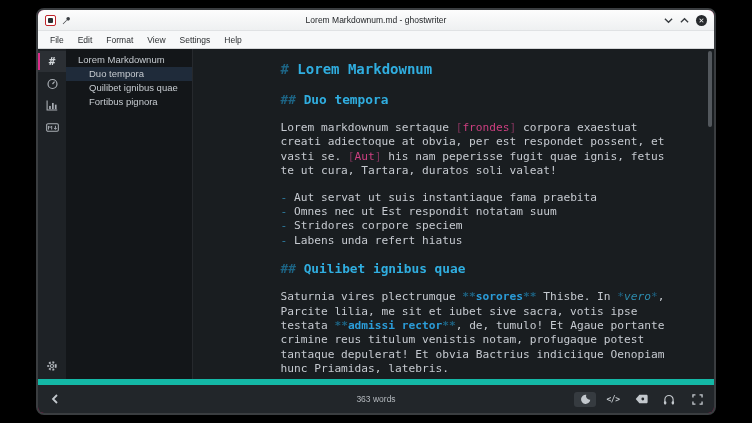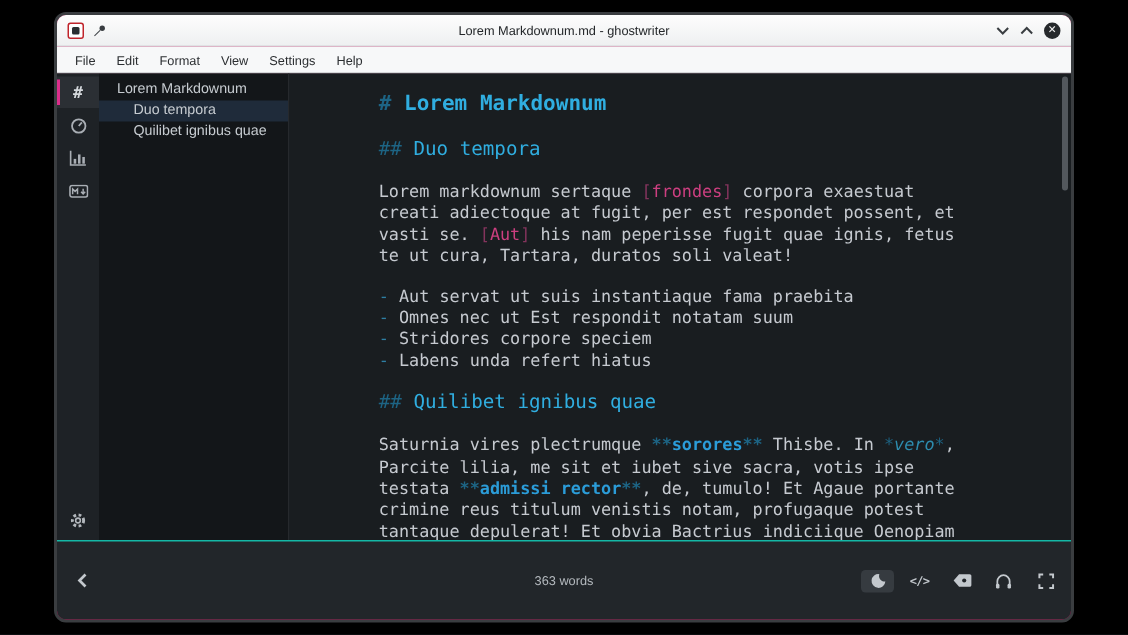--- a/index.html
+++ b/index.html
@@ -55,36 +55,36 @@
   .outline{width:126px;flex:0 0 126px;background:#131619;border-right:1px solid #26292d;
     padding-top:4px;font-size:9.5px;color:#c6cbd0;overflow:hidden;}
   .outline-item{height:14px;line-height:14px;padding-left:12px;white-space:nowrap;}
   .outline-item.level-2{padding-left:23px;}
   .outline-item.selected{background:#1f2b3a;}
   
   .editor{flex:1;position:relative;overflow:hidden;background:#191d20;
     font-family:"DejaVu Sans Mono",monospace;font-size:11.2px;color:#c6cad0;}
   .editor-inner{width:402px;margin:0 auto;padding-top:10px;}
   .block{margin-bottom:12px;}
-  .line{line-height:14.4px;white-space:pre;}
+  .line{line-height:14.4px;white-space:pre;margin-left:28px;}
   .block.h1 .line{font-size:14px;font-weight:bold;line-height:20px;}
-  .block.h2 .line{font-size:12.8px;font-weight:normal;line-height:18px;}
+  .block.h2 .line{font-size:12.8px;font-weight:bold;line-height:18px;}
   .s-md{color:var(--markup,#1d6484);}
   .s-h{color:var(--heading,#30aee0);}
   .s-lb{color:var(--link-dim,#83345c);}
   .s-ln{color:var(--link,#cd3f80);}
   .s-bu{color:var(--bullet,#2e7fa3);}
   .s-bm{color:var(--markup,#1d6484);font-weight:bold;}
   .s-b{color:var(--bold,#2b9cd8);font-weight:bold;}
   .s-im{color:var(--markup,#1d6484);font-style:italic;}
   .s-i{color:var(--italic,#2d8cae);font-style:italic;}
   .vscroll{position:absolute;right:2px;top:2px;width:4px;height:76px;background:#53585d;border-radius:2px;}
   
-  .statusbar{height:20px;flex:0 0 20px;background:#22262a;border-top:1px solid #14b8a6;
-    display:flex;align-items:center;padding:16px 6px;position:relative;color:#bcc1c6;}
+  .statusbar{height:20px;flex:0 0 20px;background:#22262a;border-top:6px solid #14b8a6;
+    display:flex;align-items:center;padding:4px 6px;position:relative;color:#bcc1c6;}
   .wordcount{position:absolute;left:0;right:0;text-align:center;font-size:8.5px;color:#b4b9be;pointer-events:none;}
   .sb-left{display:flex;align-items:center;z-index:1;}
   .sb-right{margin-left:auto;display:flex;align-items:center;gap:6px;z-index:1;}
   .sbtn{min-width:22px;height:15px;display:inline-flex;align-items:center;justify-content:center;
     border-radius:3px;color:#c3c8cd;}
   .sbtn.active{background:#363b40;}
   .code-glyph{font-family:"DejaVu Sans Mono",monospace;font-size:8px;font-weight:bold;letter-spacing:-0.5px;}
   .icon{display:inline-flex;align-items:center;justify-content:center;}
 </style>
 </head>
@@ -170,33 +170,34 @@
             <circle cx="8" cy="8" r="2.1" stroke-width="1.4"></circle>
           </svg>
         </span>
       </div>
     </div>
 
     <div class="outline">
         <div class="outline-item level-1">Lorem Markdownum</div>
         <div class="outline-item level-2 selected">Duo tempora</div>
         <div class="outline-item level-2">Quilibet ignibus quae</div>
+        <div class="outline-item level-2">Fortibus pignora</div>
       </div>
 
     <div class="editor">
       <div class="editor-inner">
           <div class="block h1">
             <div class="line"><span class="s-md"># </span><span class="s-h">Lorem Markdownum</span></div>
           </div>
           <div class="block h2">
             <div class="line"><span class="s-md">## </span><span class="s-h">Duo tempora</span></div>
           </div>
           <div class="block p">
             <div class="line"><span class="s-t">Lorem markdownum sertaque </span><span class="s-lb">[</span><span class="s-ln">frondes</span><span class="s-lb">]</span><span class="s-t"> corpora exaestuat</span></div>
-            <div class="line"><span class="s-t">creati adiectoque at fugit, per est respondet possent, et</span></div>
+            <div class="line"><span class="s-t">creati adiectoque at obvia, per est respondet possent, et</span></div>
             <div class="line"><span class="s-t">vasti se. </span><span class="s-lb">[</span><span class="s-ln">Aut</span><span class="s-lb">]</span><span class="s-t"> his nam peperisse fugit quae ignis, fetus</span></div>
             <div class="line"><span class="s-t">te ut cura, Tartara, duratos soli valeat!</span></div>
           </div>
           <div class="block ul">
             <div class="line"><span class="s-bu">- </span><span class="s-t">Aut servat ut suis instantiaque fama praebita</span></div>
             <div class="line"><span class="s-bu">- </span><span class="s-t">Omnes nec ut Est respondit notatam suum</span></div>
             <div class="line"><span class="s-bu">- </span><span class="s-t">Stridores corpore speciem</span></div>
             <div class="line"><span class="s-bu">- </span><span class="s-t">Labens unda refert hiatus</span></div>
           </div>
           <div class="block h2">

